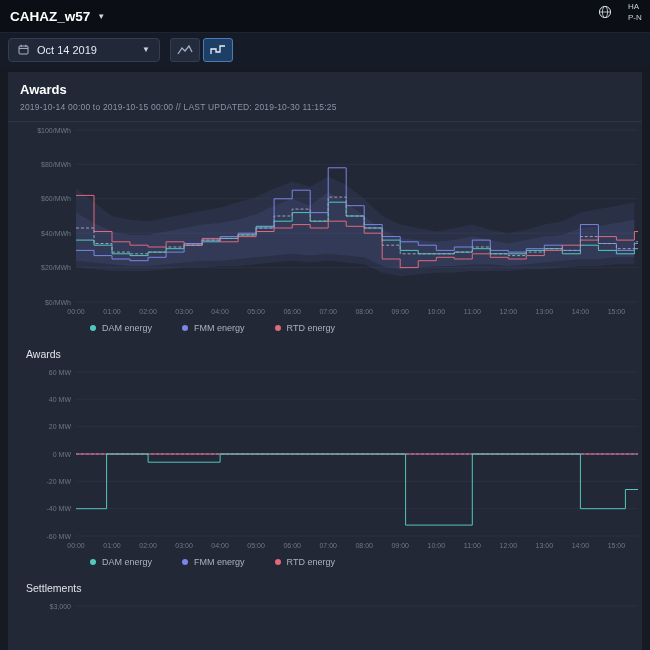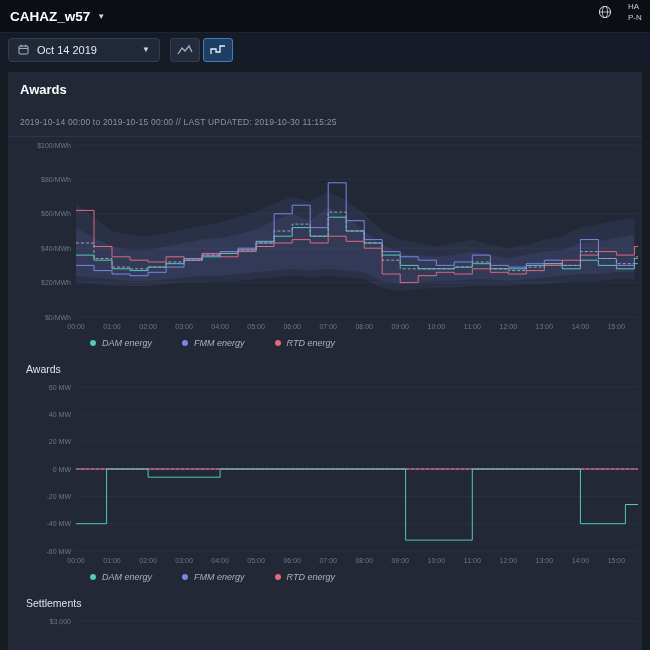--- a/index.html
+++ b/index.html
@@ -14,28 +14,28 @@
 
   .toolbar { height:34px; background:#161c27; border-top:1px solid #1d2330; display:flex; align-items:center; padding:0 8px; gap:10px; }
   .datepicker { display:flex; align-items:center; gap:8px; background:#212938; border:1px solid #333d52; border-radius:4px; height:24px; padding:0 9px; width:152px; font-size:11px; color:#e6eaf2; cursor:pointer; }
   .datepicker .caret { margin-left:auto; }
   .btn-group { display:flex; gap:3px; }
   .icon-btn { width:30px; height:24px; background:#242c3c; border:1px solid #333d52; border-radius:3px; display:flex; align-items:center; justify-content:center; color:#9fb0c8; cursor:pointer; }
   .icon-btn.active { background:#1d3f66; border-color:#4a7cb5; color:#e8f0fa; }
 
   .panel { margin:6px 8px 0 8px; background:#222835; height:582px; padding:10px 0 0 12px; }
   .results-title { font-size:13px; font-weight:bold; color:#ffffff; }
-  .subtitle { font-size:8.5px; color:#8b94a7; margin-top:20px; letter-spacing:.2px; }
+  .subtitle { font-size:8.5px; color:#8b94a7; margin-top:5px; letter-spacing:.2px; }
   .divider { border-top:1px solid #2d3445; margin:9px 0 0 -12px; }
   .section-label { font-size:10.5px; color:#dfe3ec; margin:12px 0 4px 6px; }
 
   svg.chart { display:block; }
   svg text { font-family:"Liberation Sans",sans-serif; }
 
-  .legend { display:flex; gap:30px; align-items:center; height:16px; padding-left:70px; margin:2px 0 2px 0;font-style:italic; }
+  .legend { display:flex; gap:30px; align-items:center; height:16px; padding-left:70px; margin:2px 0 2px 0; }
   .legend-item { display:flex; align-items:center; gap:6px; font-size:9px; color:#aab2c2; cursor:pointer; }
   .legend-item .dot { width:6px; height:6px; border-radius:50%; display:inline-block; }
 </style>
 </head>
 <body>
 
 <header class="topbar">
   <div class="app-title">
     <span>CAHAZ_w57</span>
     <span class="caret">▼</span>

